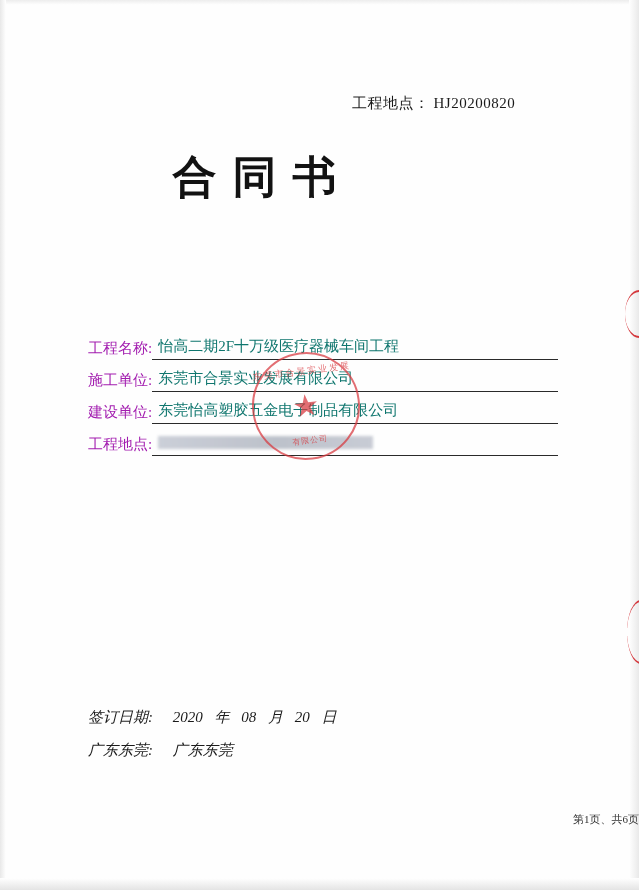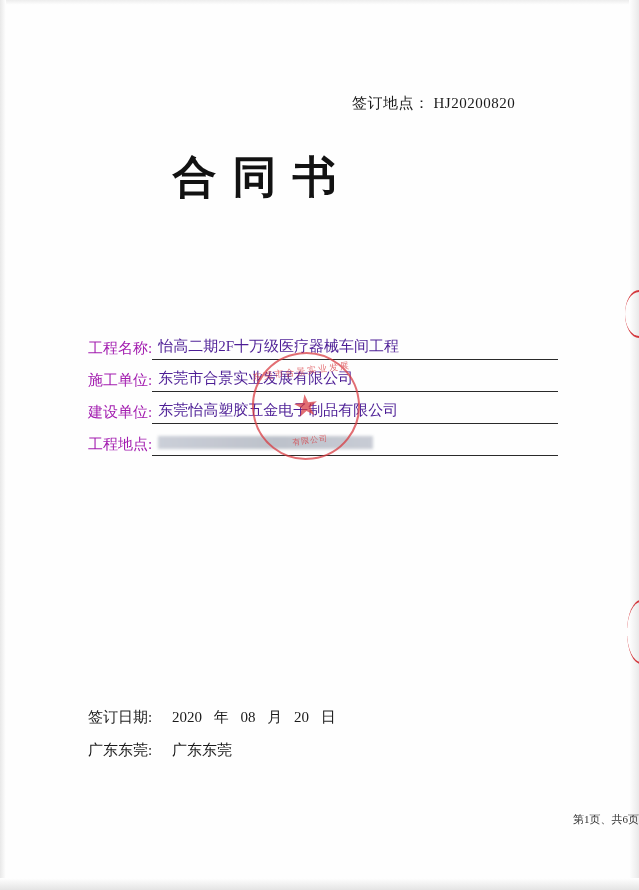--- a/index.html
+++ b/index.html
@@ -106,21 +106,21 @@
   }
   .field-label {
     font-size: 15px;
     color: #a21caf;
     white-space: nowrap;
     padding-bottom: 2px;
   }
   .field-value {
     flex: 1;
     font-size: 15px;
-    color: #4c1d95;
+    color: #0f766e;
     border-bottom: 1px solid #2a2a2a;
     padding: 0 2px 2px 6px;
     white-space: nowrap;
     min-height: 20px;
   }
   .field-value.redacted {
     position: relative;
   }
   .redact-bar {
     display: inline-block;
@@ -170,20 +170,21 @@
   .signing {
     position: absolute;
     top: 708px;
     left: 88px;
     font-size: 15px;
     color: #1a1a1a;
   }
   .signing-row {
     margin-bottom: 14px;
     white-space: nowrap;
+    font-style: italic;
   }
   .signing-row .lbl { margin-right: 12px; }
   .signing-row .seg { margin: 0 4px; }
 
   .footer {
     position: absolute;
     top: 812px;
     left: 0;
     width: 639px;
     text-align: right;
@@ -198,21 +199,21 @@
 
   <div class="scan-edge-top"></div>
   <div class="scan-edge-left"></div>
   <div class="scan-edge-right"></div>
   <div class="scan-edge-bottom"></div>
 
   <div class="bleed-mark bleed-1"></div>
   <div class="bleed-mark bleed-2"></div>
 
   <div class="contract-no">
-    <span>签订地点：</span><span class="num">HJ20200820</span>
+    <span>工程地点：</span><span class="num">HJ20200820</span>
   </div>
 
   <div class="doc-title">合同书</div>
 
   <div class="fields">
 
     <div class="field-row">
       <span class="field-label">工程名称:</span>
       <span class="field-value">怡高二期2F十万级医疗器械车间工程</span>
     </div>

